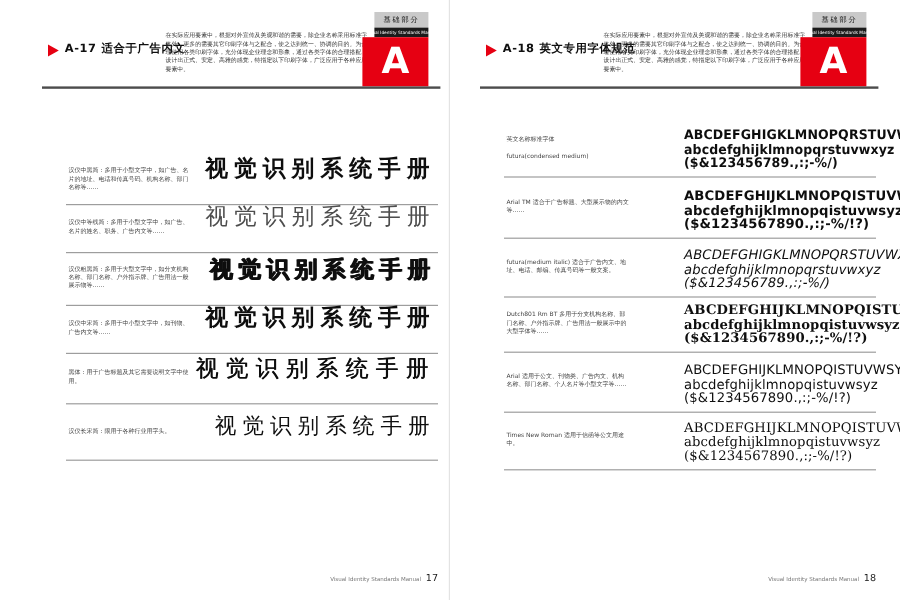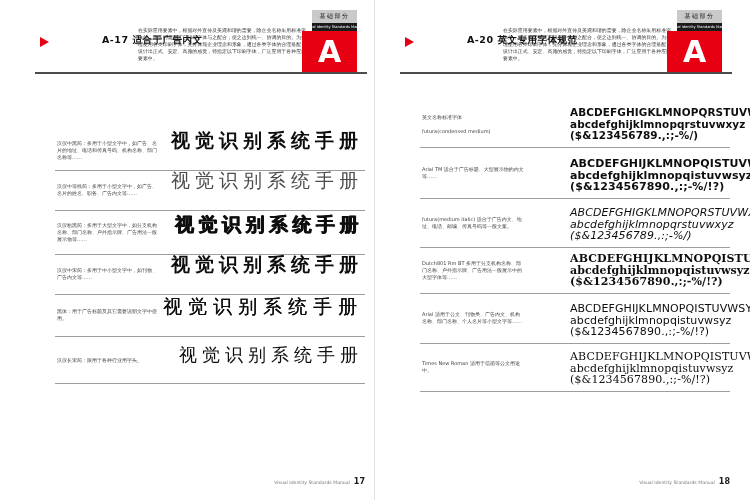--- a/index.html
+++ b/index.html
@@ -8,21 +8,21 @@
   .page{position:absolute;top:0;width:375px;height:500px;}
   #pageL{left:0;--il:40px;--ir:10px;}
   #pageR{left:375px;--il:30px;--ir:20px;}
   .center-divider{position:absolute;left:374px;top:0;width:1px;height:500px;background:#e3e3e3;}
 
   
   .hdr-arrow{position:absolute;left:var(--il);top:37px;width:0;height:0;
              border-left:9px solid #e60012;border-top:5px solid transparent;border-bottom:5px solid transparent;}
   .hdr-title{position:absolute;left:calc(var(--il) + 14px);top:34px;font-size:9.5px;font-weight:bold;
              color:#101010;white-space:nowrap;letter-spacing:.5px;}
-  .hdr-title .code{margin-right:4px;margin-left:48px;}
+  .hdr-title .code{margin-right:4px;}
   .hdr-para{position:absolute;left:calc(var(--il) + 98px);top:27px;width:168px;
             font-size:4.9px;line-height:7.1px;color:#333;text-align:justify;}
   .hdr-rule{position:absolute;left:calc(var(--il) - 5px);right:calc(var(--ir) - 2px);top:72px;height:2px;background:#4c4c4c;}
 
   
   .tab-gray{position:absolute;top:10px;right:calc(var(--ir) + 8px);width:45px;height:13px;background:#c9c9c9;
             color:#111;font-size:6px;display:flex;align-items:center;justify-content:center;letter-spacing:1.5px;}
   .tab-black{position:absolute;top:23px;right:calc(var(--ir) + 8px);width:45px;height:8px;background:#1b1b1b;
              color:#fff;font-size:3.6px;display:flex;align-items:center;justify-content:center;white-space:nowrap;}
   .tab-red{position:absolute;top:31px;right:calc(var(--ir) + 8px);width:55px;height:41px;background:#e60012;
@@ -53,21 +53,21 @@
   
   .r0{top:130px;height:40px;} .r1{top:170px;height:40px;} .r2{top:210px;height:44px;}
   .r3{top:254px;height:40px;} .r4{top:294px;height:42px;} .r5{top:336px;height:47px;}
   
   .e0{top:100px;height:47px;} .e1{top:147px;height:51px;} .e2{top:198px;height:49px;}
   .e3{top:247px;height:46px;} .e4{top:293px;height:50px;} .e5{top:343px;height:48px;}
 
   
   .footer{position:absolute;right:var(--ir);bottom:14px;display:flex;align-items:baseline;
           font-size:4.6px;color:#777;}
-  .pagenum{font-size:8px;color:#1c1c1c;margin-left:4px;font-weight:bold;text-align:right;}
+  .pagenum{font-size:8px;color:#1c1c1c;margin-left:4px;font-weight:normal;text-align:right;}
 </style>
 </head>
 <body>
 
 <div class="center-divider"></div>
 
 <div class="page" id="pageL">
   <div class="hdr-arrow"></div>
   <div class="hdr-title">
     <span class="code">A-17</span><span>适合于广告内文</span>
@@ -105,21 +105,21 @@
 
   <div class="footer">
     <span>Visual Identity Standards Manual</span>
     <span class="pagenum">17</span>
   </div>
 </div>
 
 <div class="page" id="pageR">
   <div class="hdr-arrow"></div>
   <div class="hdr-title">
-    <span class="code">A-20</span><span>英文专用字体规范</span>
+    <span class="code">A-18</span><span>英文专用字体规范</span>
   </div>
   <div class="hdr-para">在实际应用要素中，根据对外宣传及美观和谐的需要，除企业名称采用标准字体外，更多的需要其它印刷字体与之配合，使之达到统一、协调的目的。为合理使用各类印刷字体，充分体现企业理念和形象，通过各类字体的合理搭配，设计出正式、安定、高雅的感觉，特指定以下印刷字体，广泛应用于各种应用要素中。</div>
   <div class="tab-gray">基础部分</div>
   <div class="tab-black">Visual Identity Standards Manual</div>
   <div class="tab-red">A</div>
   <div class="hdr-rule"></div>
 
   <div class="row e0">
     <div class="row-label">
       <span>英文名称标准字体</span>

